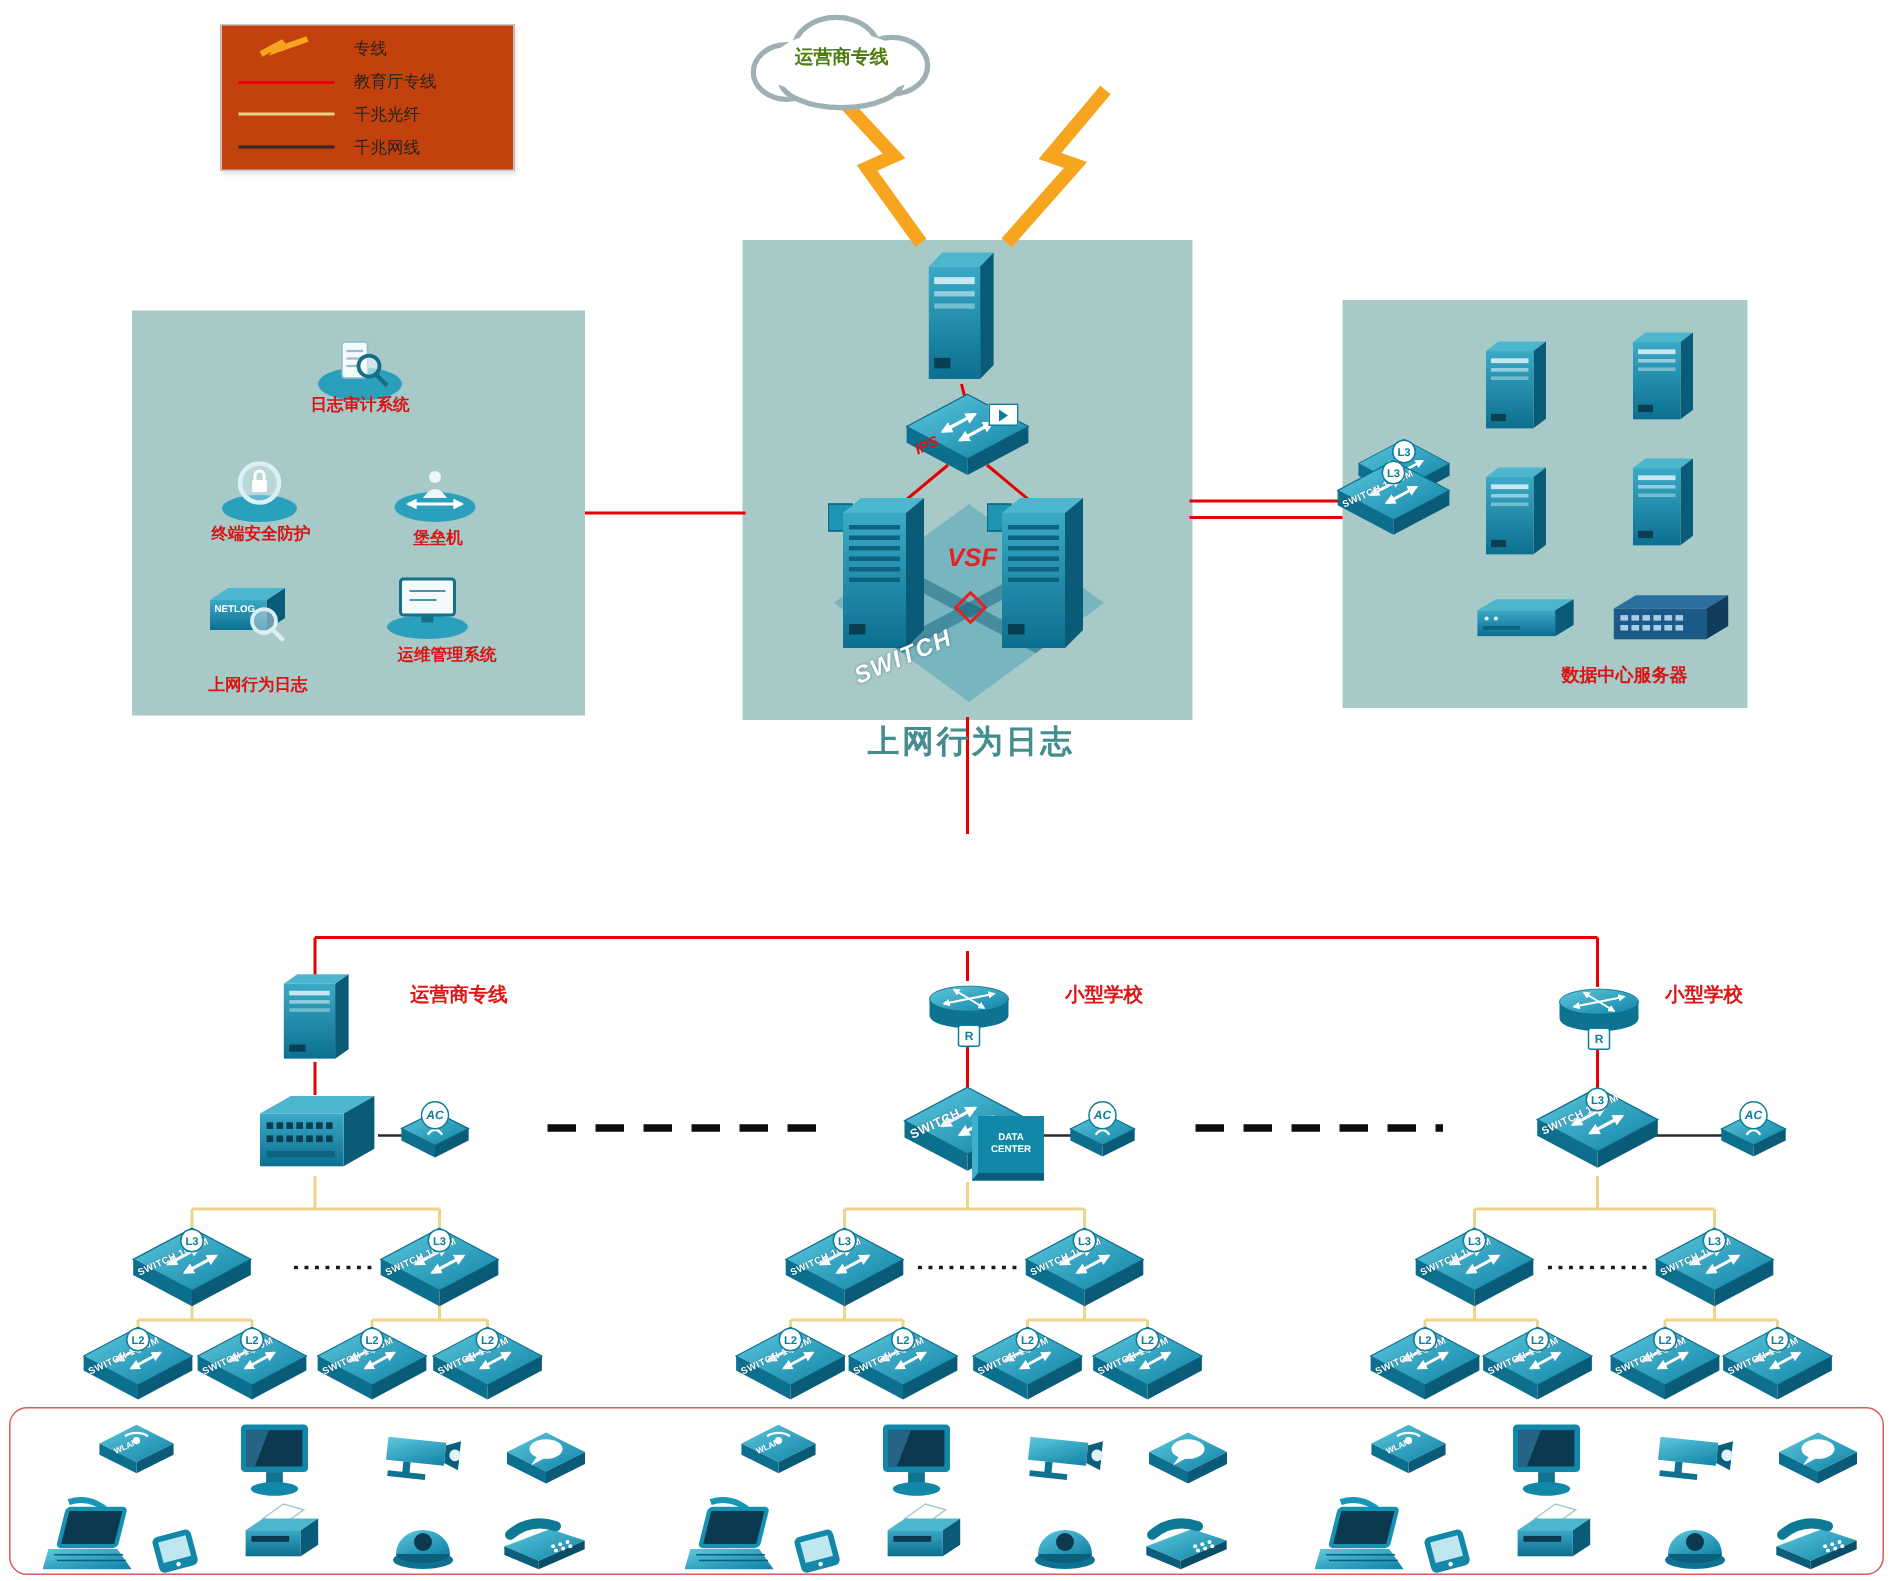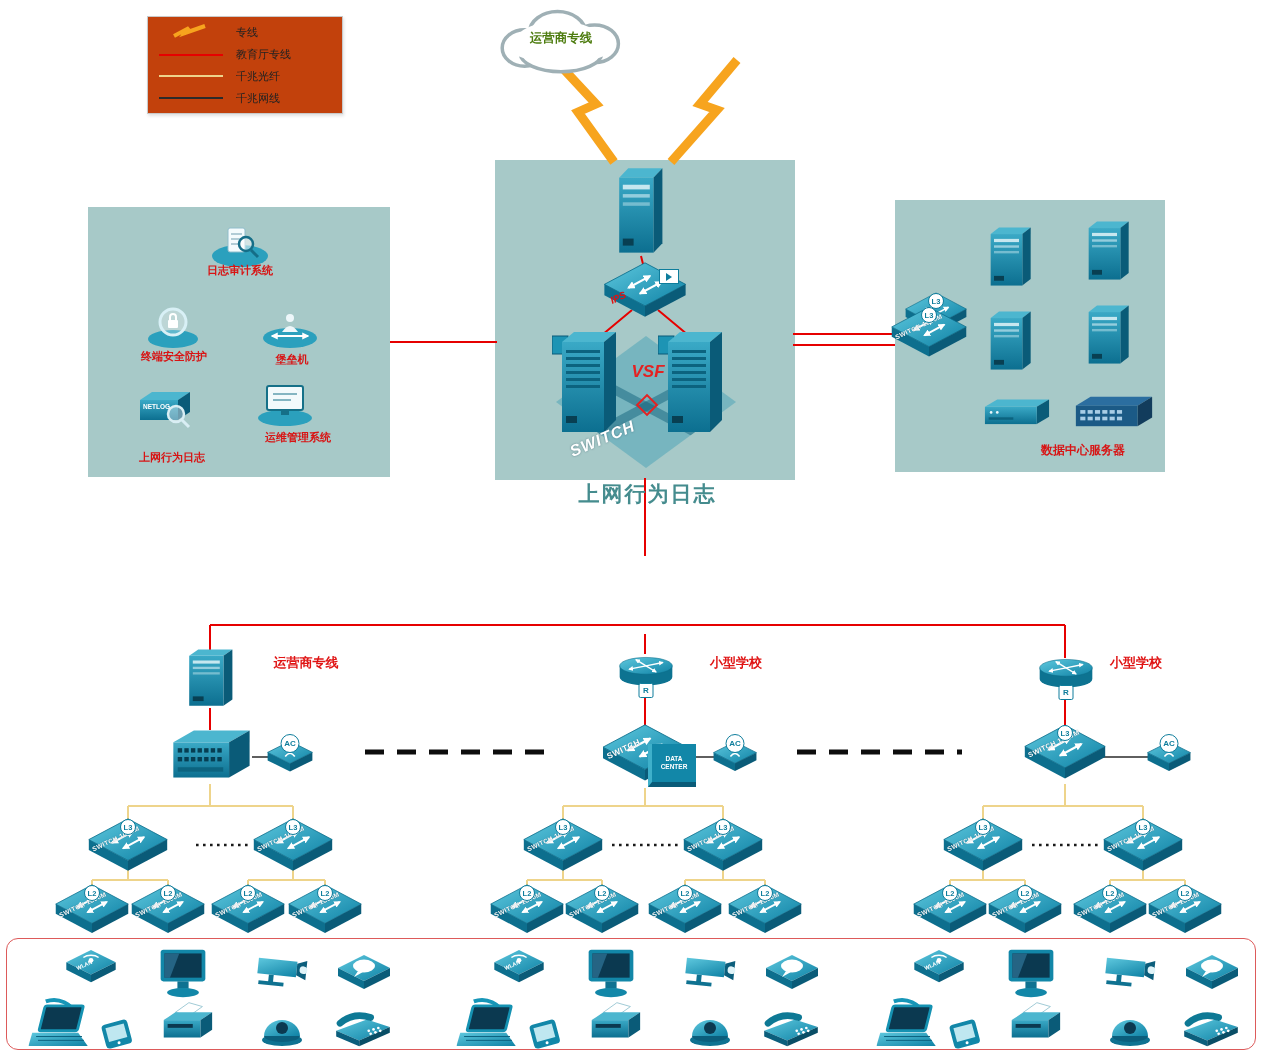--- a/index.html
+++ b/index.html
@@ -19,21 +19,21 @@
   .dash{stroke:#0d0d0d;stroke-width:5;stroke-dasharray:19 13;fill:none;}
   .dot{stroke:#1a1a1a;stroke-width:2.4;stroke-dasharray:2.6 4.4;fill:none;}
   .bolt{stroke:#f7a41e;stroke-width:9;fill:none;stroke-linejoin:miter;}
   
   .swlabel{position:absolute;left:3px;top:28px;transform:rotate(-25deg);transform-origin:left top;
     color:#fff;font-size:6.4px;font-weight:bold;letter-spacing:.4px;white-space:nowrap;
     text-shadow:0 0 1px rgba(0,40,60,.55);z-index:3;}
   .badge{position:absolute;background:#fff;color:#0e7d9c;border:1px solid #0e7d9c;border-radius:50%;
     font-weight:bold;display:flex;align-items:center;justify-content:center;z-index:4;}
   .b-sm{width:14px;height:14px;font-size:7.5px;left:50%;top:1px;transform:translateX(-50%);}
-  .b-ac{width:17px;height:17px;font-size:8px;left:50%;top:-4px;transform:translateX(-50%);}
+  .b-ac{width:17px;height:17px;font-size:8px;left:50%;top:-4px;transform:translateX(-50%);font-style:italic;}
   .b-r{width:13px;height:13px;font-size:8px;border-radius:2px;left:50%;bottom:-2px;top:auto;transform:translateX(-50%);}
   .ipslabel{position:absolute;left:8px;top:30px;transform:rotate(-25deg);color:#e01212;font-weight:bold;
     font-style:italic;font-size:10px;z-index:3;}
   .chip{position:absolute;right:9px;top:7px;width:18px;height:13px;background:#fff;border:1px solid #0e7d9c;
     display:flex;align-items:center;justify-content:center;z-index:3;}
   .chip::after{content:"";border-left:6px solid #0e7d9c;border-top:4px solid transparent;border-bottom:4px solid transparent;}
   .vsf-diamond{clip-path:polygon(50% 0,100% 50%,50% 100%,0 50%);background:rgba(42,150,176,.38);}
   .vsf-diamond::before,.vsf-diamond::after{content:"";position:absolute;left:-15%;top:50%;width:130%;height:9px;
     background:rgba(9,92,117,.45);}
   .vsf-diamond::before{transform:rotate(28deg);}

